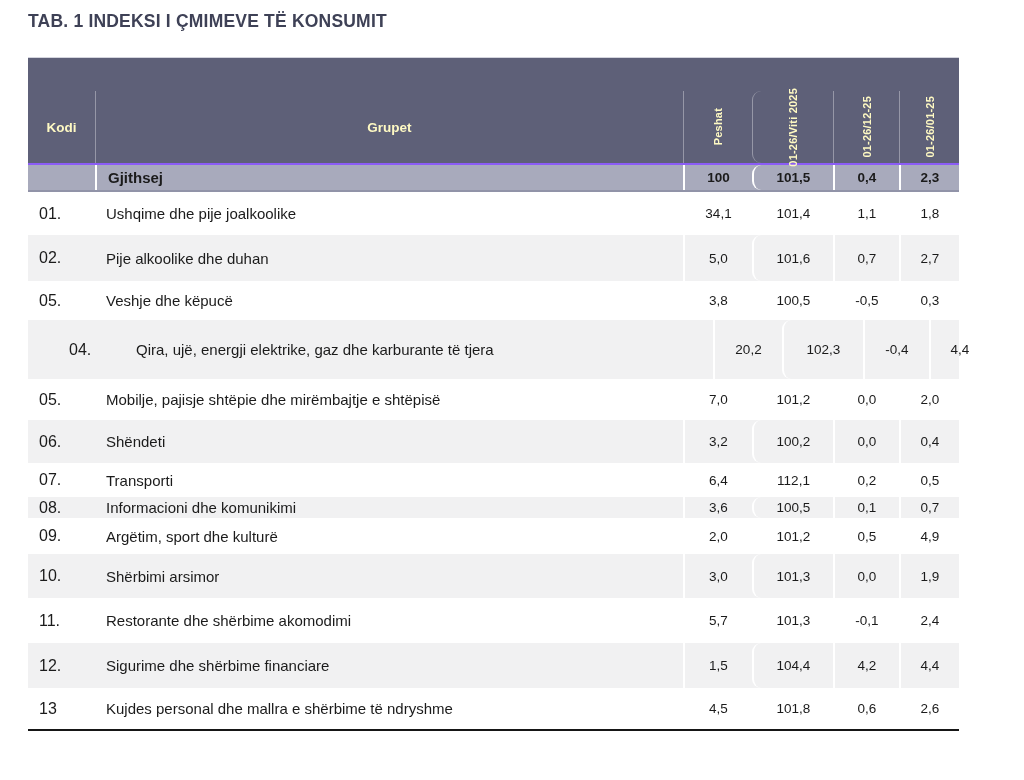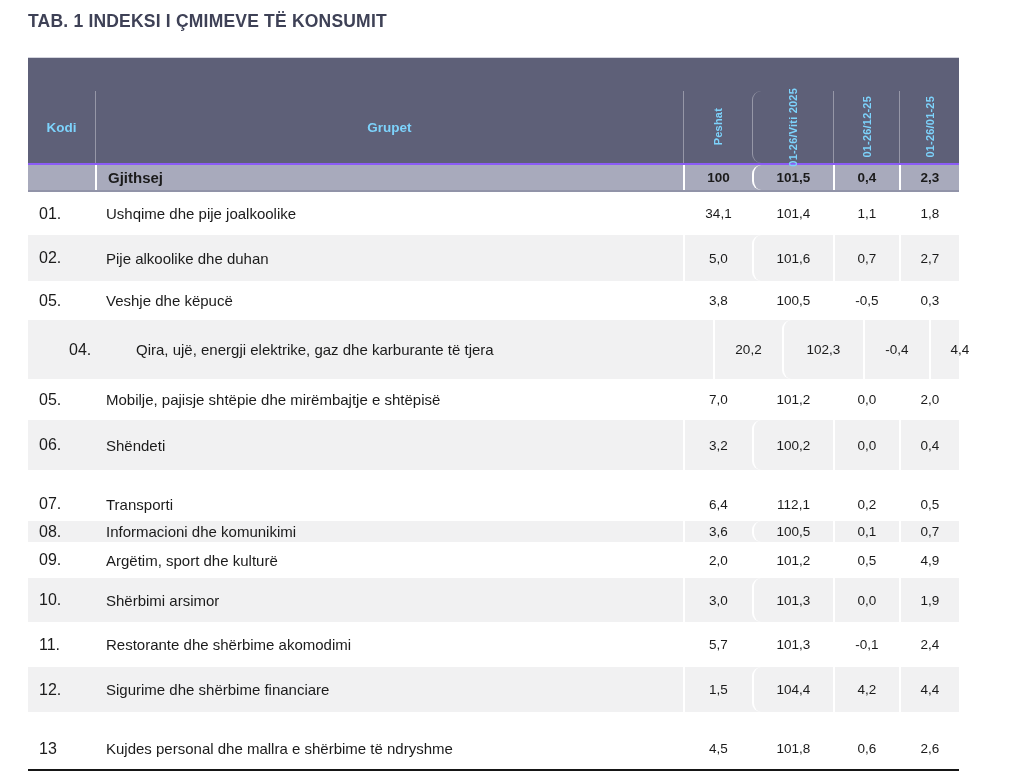--- a/index.html
+++ b/index.html
@@ -28,21 +28,21 @@
     top: 57px;
     width: 931px;
   }
   .thead {
     display: flex;
     height: 106px;
     background: #5e6078;
     border-top: 1px solid #d4d5de;
   }
   .th {
-    color: #7dd3fc;
+    color: #fef9c3;
     font-weight: bold;
     display: flex;
     align-items: center;
     justify-content: center;
     font-size: 13.5px;
     margin-top: 33px;
   }
   .th + .th { border-left: 1px solid rgba(255,255,255,0.35); }
   .rot {
     writing-mode: vertical-rl;
@@ -84,28 +84,28 @@
   .trow.total .td + .td { border-left: 2px solid #ffffff; }
 
   
   .rows .trow:nth-child(even) { background: #f1f1f2; }
   .rows .trow .td.num, .rows .trow .td.sep { border-left: 2px solid #ffffff; }
   .rows .trow:nth-child(1)  { height: 43px; }
   .rows .trow:nth-child(2)  { height: 46px; }
   .rows .trow:nth-child(3)  { height: 39px; }
   .rows .trow:nth-child(4)  { height: 59px; padding-left: 30px; }
   .rows .trow:nth-child(5)  { height: 41px; }
-  .rows .trow:nth-child(6)  { height: 50px; }
-  .rows .trow:nth-child(7)  { height: 34px; margin-top: 17px; }
+  .rows .trow:nth-child(6)  { height: 43px; }
+  .rows .trow:nth-child(7)  { height: 34px; }
   .rows .trow:nth-child(8)  { height: 21px; }
   .rows .trow:nth-child(9)  { height: 36px; }
   .rows .trow:nth-child(10) { height: 44px; }
   .rows .trow:nth-child(11) { height: 45px; }
   .rows .trow:nth-child(12) { height: 45px; }
-  .rows .trow:nth-child(13) { height: 41px; margin-top: 16px; }
+  .rows .trow:nth-child(13) { height: 41px; }
   .rows { border-bottom: 2.5px solid #161616; }
 </style>
 </head>
 <body>
 
 <div class="page">
 
   <div class="title">TAB. 1 INDEKSI I ÇMIMEVE TË KONSUMIT</div>
 
   <div class="tbl">

